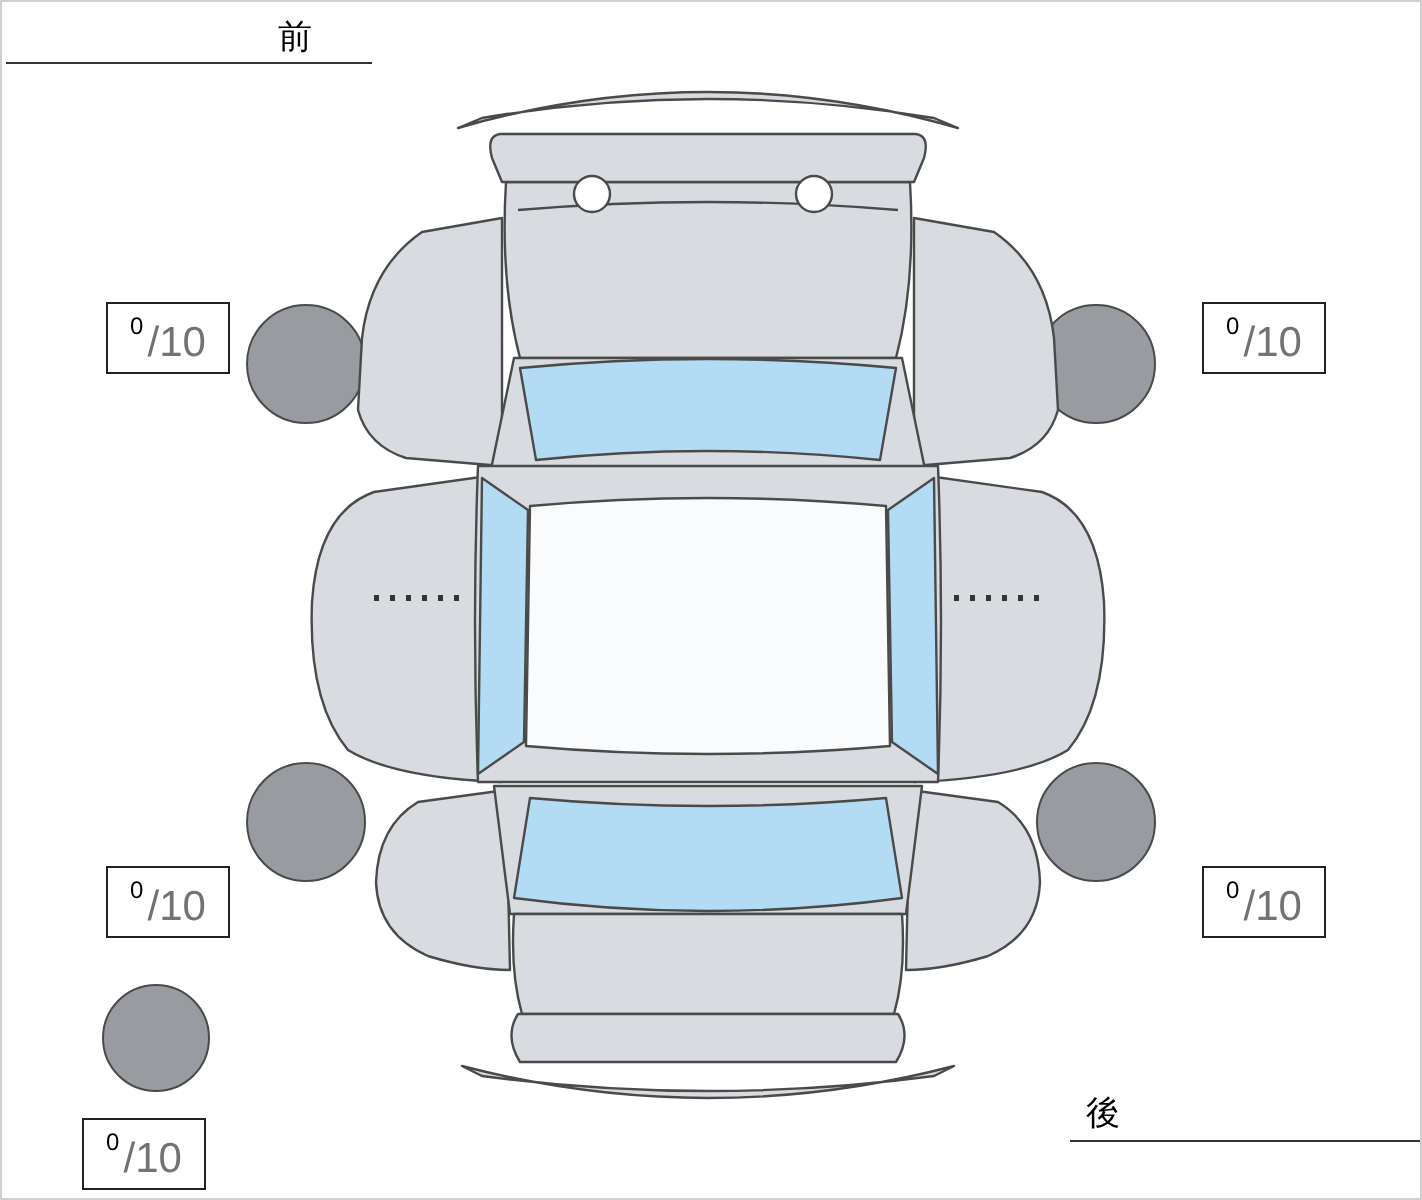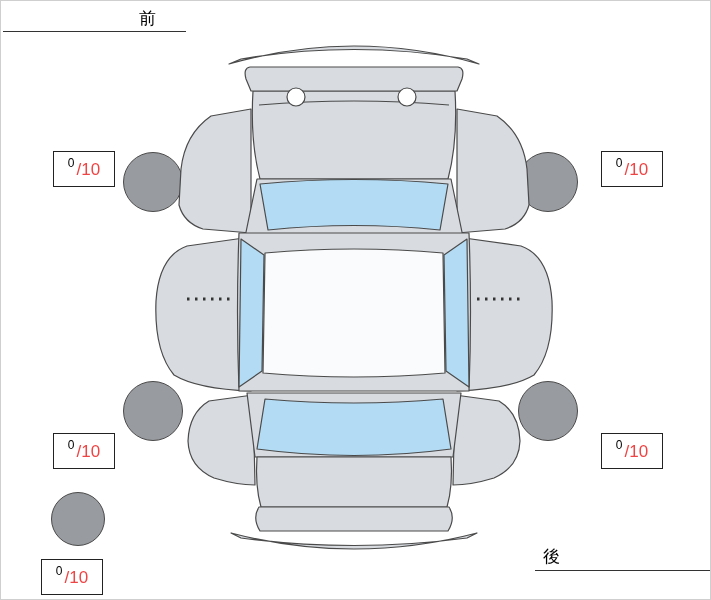--- a/index.html
+++ b/index.html
@@ -38,23 +38,23 @@
     justify-content:center;
     align-items:flex-start;
     gap:2px;
   }
   .score-val{
     font-size:12px;
     margin-top:4px;
     color:#000;
   }
   .score-den{
-    font-size:17px;
+    font-size:21px;
     margin-top:8px;
-    color:#ef4444;
+    color:#737373;
   }
   .box-fl{left:52px;top:150px;}
   .box-fr{left:600px;top:150px;}
   .box-rl{left:52px;top:432px;}
   .box-rr{left:600px;top:432px;}
   .box-spare{left:40px;top:558px;}
 
   .wheel{
     position:absolute;
     width:60px;height:60px;

